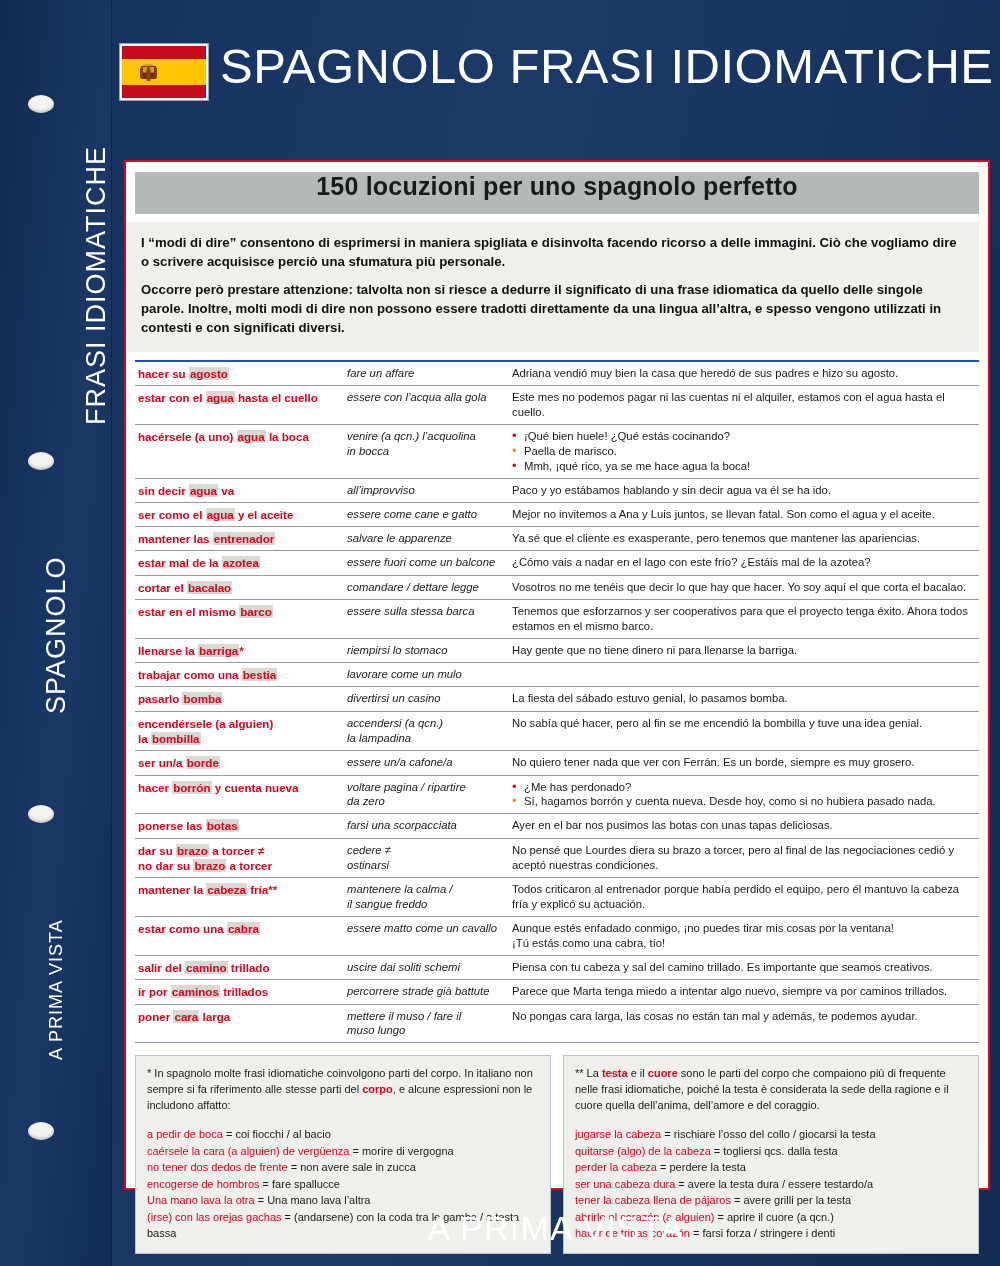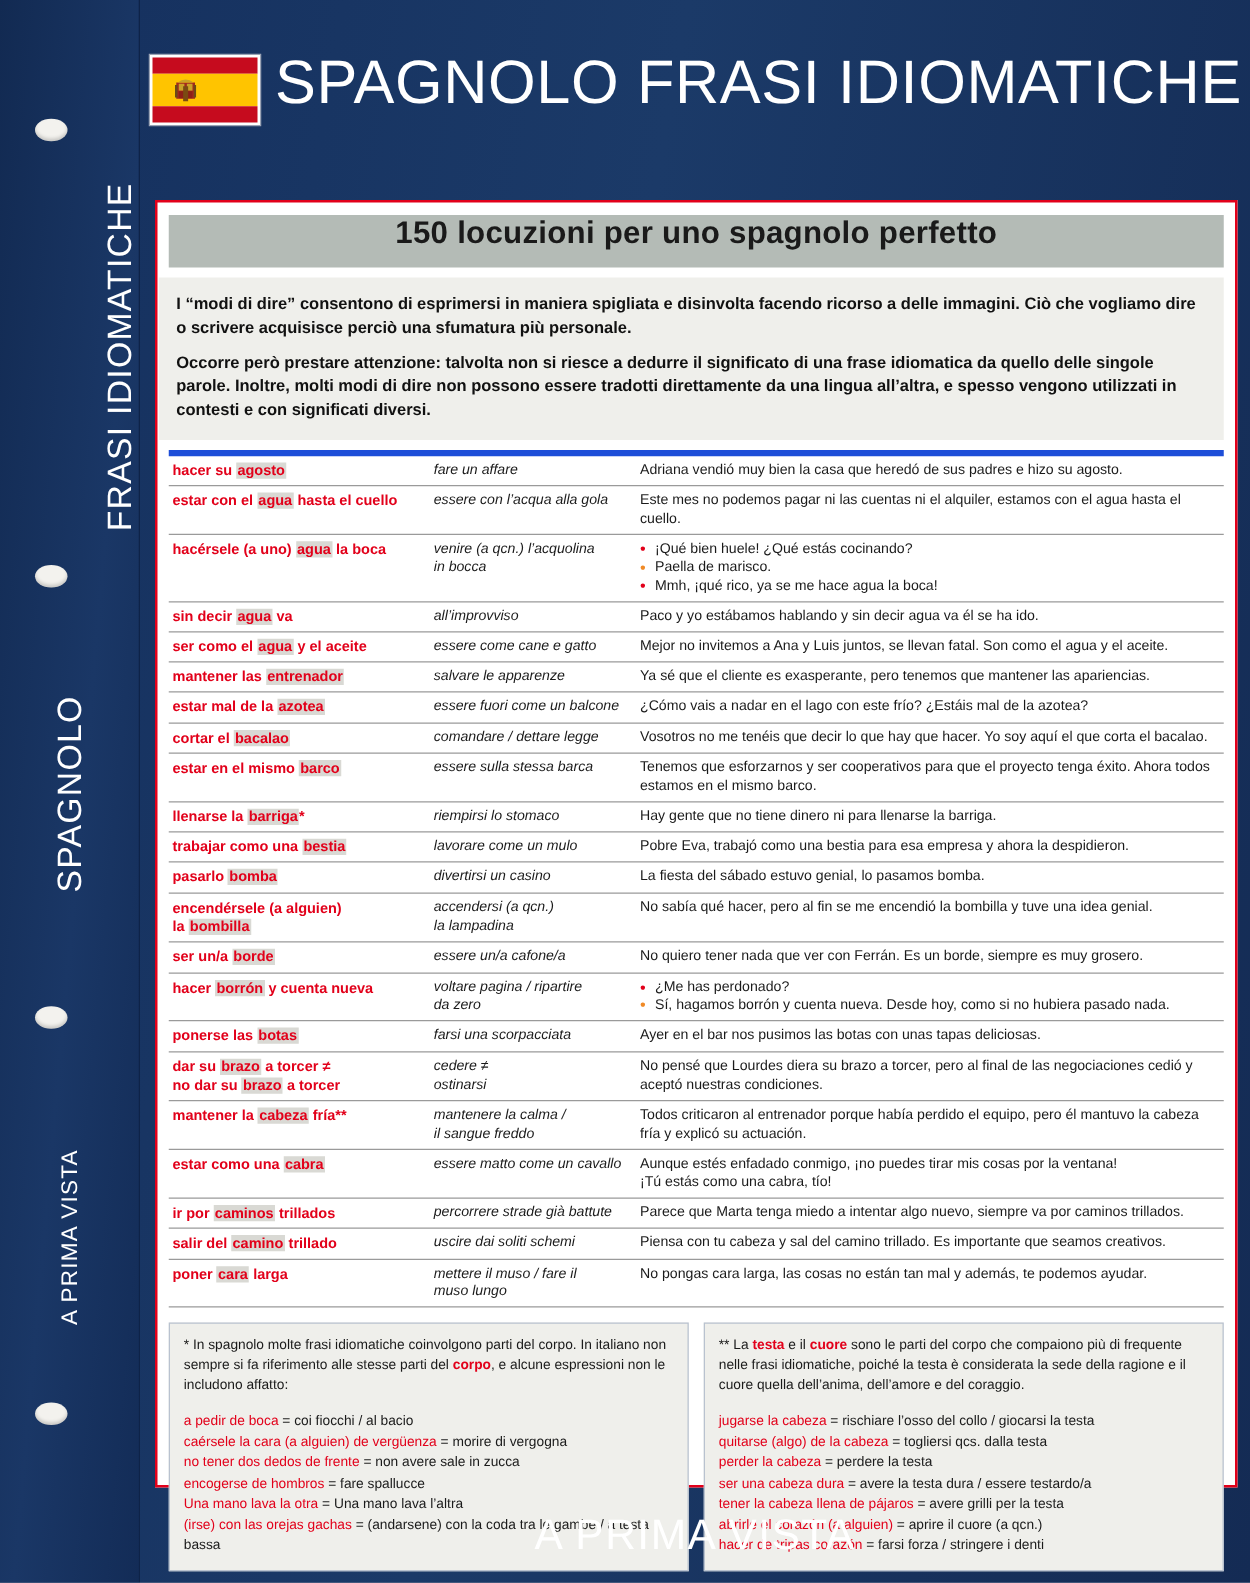--- a/index.html
+++ b/index.html
@@ -110,21 +110,21 @@
   #intro p + p { margin-top: 10px; }
 
   
   #table { margin: 8px 9px 0 9px; }
   .row {
     display: flex;
     border-bottom: 1px solid #9a9a9a;
     padding: 4px 0 4px 0;
     min-height: 22px;
   }
-  .row:first-child { border-top: 5px solid #1d4ed8; }
+  .row:first-child { border-top: 2px solid #1d4ed8; }
   .c-es {
     width: 212px; flex: 0 0 212px;
     color: #e2001a; font-weight: bold; font-size: 11.6px;
     line-height: 1.32;
     padding-left: 3px;
   }
   .c-es .hl {
     background: #d9d9d4;
     padding: 0 1px;
   }
@@ -313,23 +313,20 @@
         <div class="row">
           <div class="c-es"><span>llenarse la </span><span class="hl">barriga</span><span>*</span></div>
           <div class="c-it"><span>riempirsi lo stomaco</span></div>
           <div class="c-ex">
             <div>Hay gente que no tiene dinero ni para llenarse la barriga.</div>
           </div>
         </div>
         <div class="row">
           <div class="c-es"><span>trabajar como una </span><span class="hl">bestia</span></div>
           <div class="c-it"><span>lavorare come un mulo</span></div>
-          <div class="c-ex">
-            <div>Pobre Eva, trabajó como una bestia para esa empresa y ahora la despidieron.</div>
-          </div>
         </div>
         <div class="row">
           <div class="c-es"><span>pasarlo </span><span class="hl">bomba</span></div>
           <div class="c-it"><span>divertirsi un casino</span></div>
           <div class="c-ex">
             <div>La fiesta del sábado estuvo genial, lo pasamos bomba.</div>
           </div>
         </div>
         <div class="row">
           <div class="c-es"><span>encendérsele (a alguien)</span><br><span>la </span><span class="hl">bombilla</span></div>
@@ -382,31 +379,31 @@
         </div>
         <div class="row">
           <div class="c-es"><span>estar como una </span><span class="hl">cabra</span></div>
           <div class="c-it"><span>essere matto come un cavallo</span></div>
           <div class="c-ex">
             <div>Aunque estés enfadado conmigo, ¡no puedes tirar mis cosas por la ventana!</div>
             <div>¡Tú estás como una cabra, tío!</div>
           </div>
         </div>
         <div class="row">
+          <div class="c-es"><span>salir del </span><span class="hl">camino</span><span> trillado</span></div>
+          <div class="c-it"><span>uscire dai soliti schemi</span></div>
+          <div class="c-ex">
+            <div>Piensa con tu cabeza y sal del camino trillado. Es importante que seamos creativos.</div>
+          </div>
+        </div>
+        <div class="row">
           <div class="c-es"><span>ir por </span><span class="hl">caminos</span><span> trillados</span></div>
           <div class="c-it"><span>percorrere strade già battute</span></div>
           <div class="c-ex">
             <div>Parece que Marta tenga miedo a intentar algo nuevo, siempre va por caminos trillados.</div>
-          </div>
-        </div>
-        <div class="row">
-          <div class="c-es"><span>salir del </span><span class="hl">camino</span><span> trillado</span></div>
-          <div class="c-it"><span>uscire dai soliti schemi</span></div>
-          <div class="c-ex">
-            <div>Piensa con tu cabeza y sal del camino trillado. Es importante que seamos creativos.</div>
           </div>
         </div>
         <div class="row">
           <div class="c-es"><span>poner </span><span class="hl">cara</span><span> larga</span></div>
           <div class="c-it"><span>mettere il muso / fare il</span><br><span>muso lungo</span></div>
           <div class="c-ex">
             <div>No pongas cara larga, las cosas no están tan mal y además, te podemos ayudar.</div>
           </div>
         </div>
       </div>

